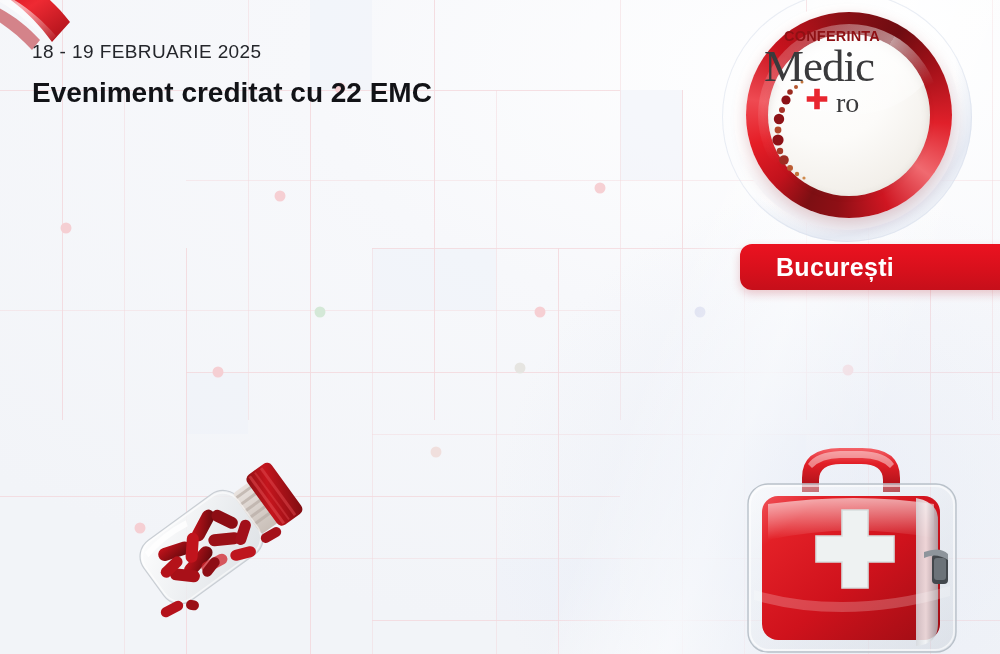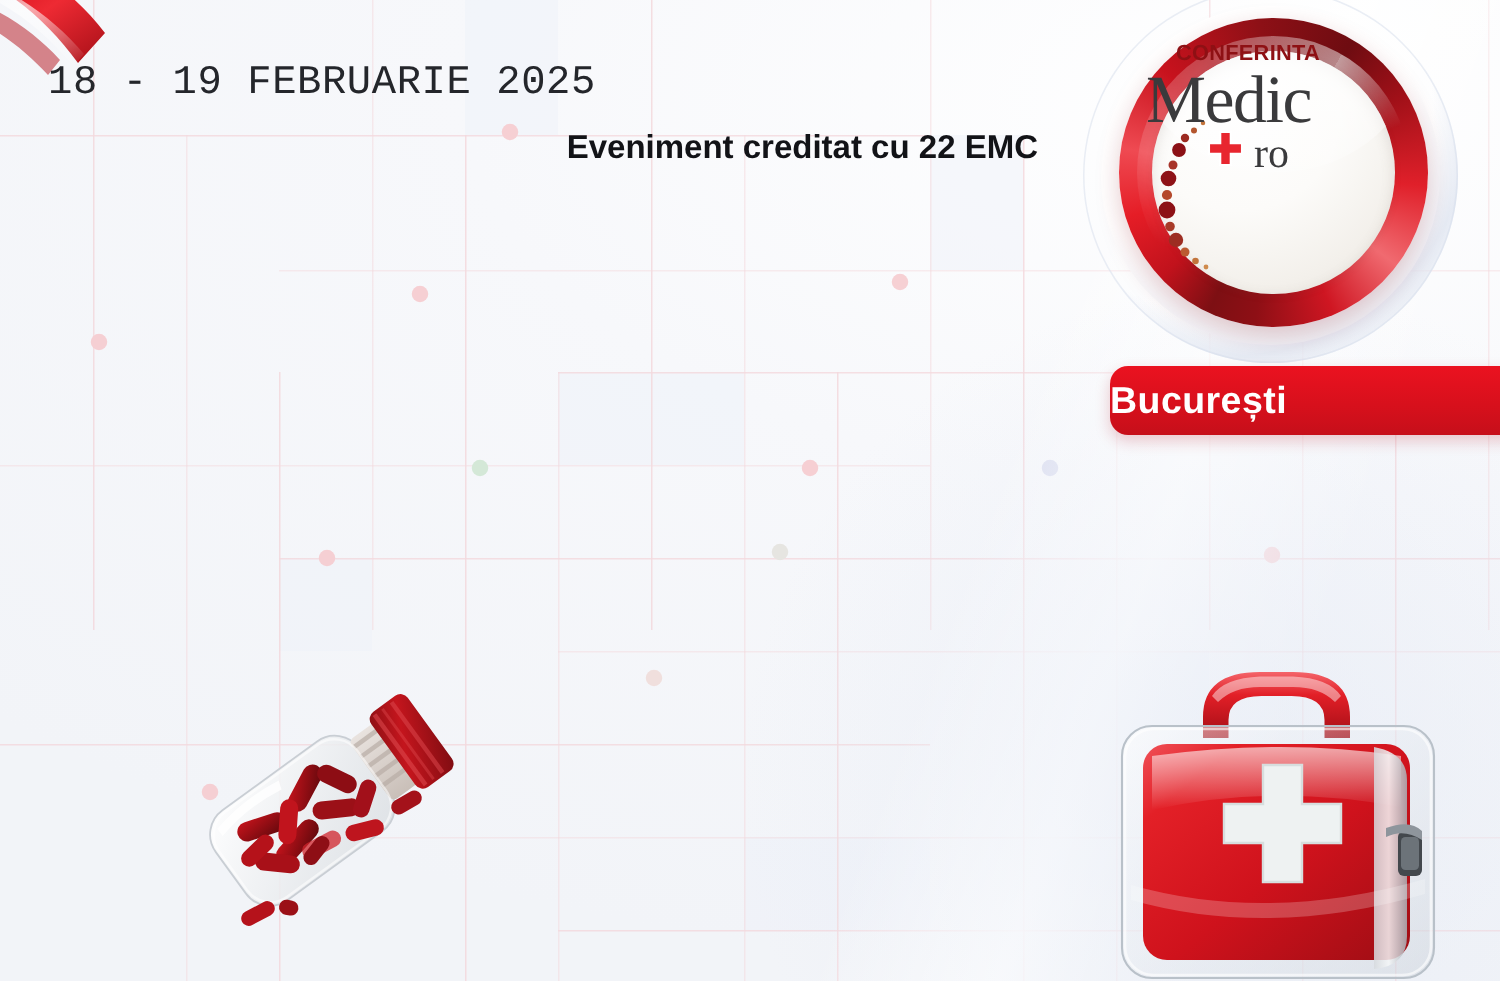--- a/index.html
+++ b/index.html
@@ -54,36 +54,36 @@
     width:130px; height:120px;
     pointer-events:none;
   }
 
   
   .copy{
     position:absolute; left:32px; top:42px; width:660px;
     z-index:6;
   }
   .date{
-    font-size:27px; font-weight:300; letter-spacing:.4px;
-    color:#24262b; line-height:1.1; margin-bottom:12px;font-family:Liberation Mono, monospace;
+    font-size:19px; font-weight:300; letter-spacing:.4px;
+    color:#24262b; line-height:1.1; margin-bottom:12px;
   }
   .title{
     font-size:28px; font-weight:500; color:#17181c;
     line-height:1.28; letter-spacing:-.1px;
     max-width:645px;
   }
   .sub1{
     margin-top:30px;
     font-size:19px; font-weight:400; color:#1b1d21; line-height:1.3;
   }
   .sub1 b{ font-weight:700; }
   .sub2{
     margin-top:4px;
-    font-size:22px; font-weight:700; color:#121317; line-height:1.3;text-align:right;
+    font-size:28px; font-weight:700; color:#121317; line-height:1.3;
   }
   .sub3{
     margin-top:11px;
     font-size:19px; font-weight:400; color:#1b1d21; line-height:1.3;
   }
   .sub3 b{ font-weight:700; }
 
   
   .logo-wrap{
     position:absolute; right:8px; top:-18px;
@@ -170,20 +170,21 @@
   .city-badge{
     position:absolute; left:24px; top:262px;
     width:300px; height:46px;
     background:linear-gradient(180deg,#eb1220 0%, #d8101c 55%, #c60f1a 100%);
     border-radius:12px 0 0 12px;
     box-shadow:0 4px 10px rgba(180,20,30,.22);
     display:flex; align-items:center; justify-content:flex-start;
   }
   .city-badge span{
     color:#ffffff; font-size:25px; font-weight:700; letter-spacing:.3px;
+    padding-left:36px;
   }
 
   
   .kit{
     position:absolute; right:18px; bottom:-6px;
     width:272px; height:240px; z-index:5;
   }
 
   
   .pills{

